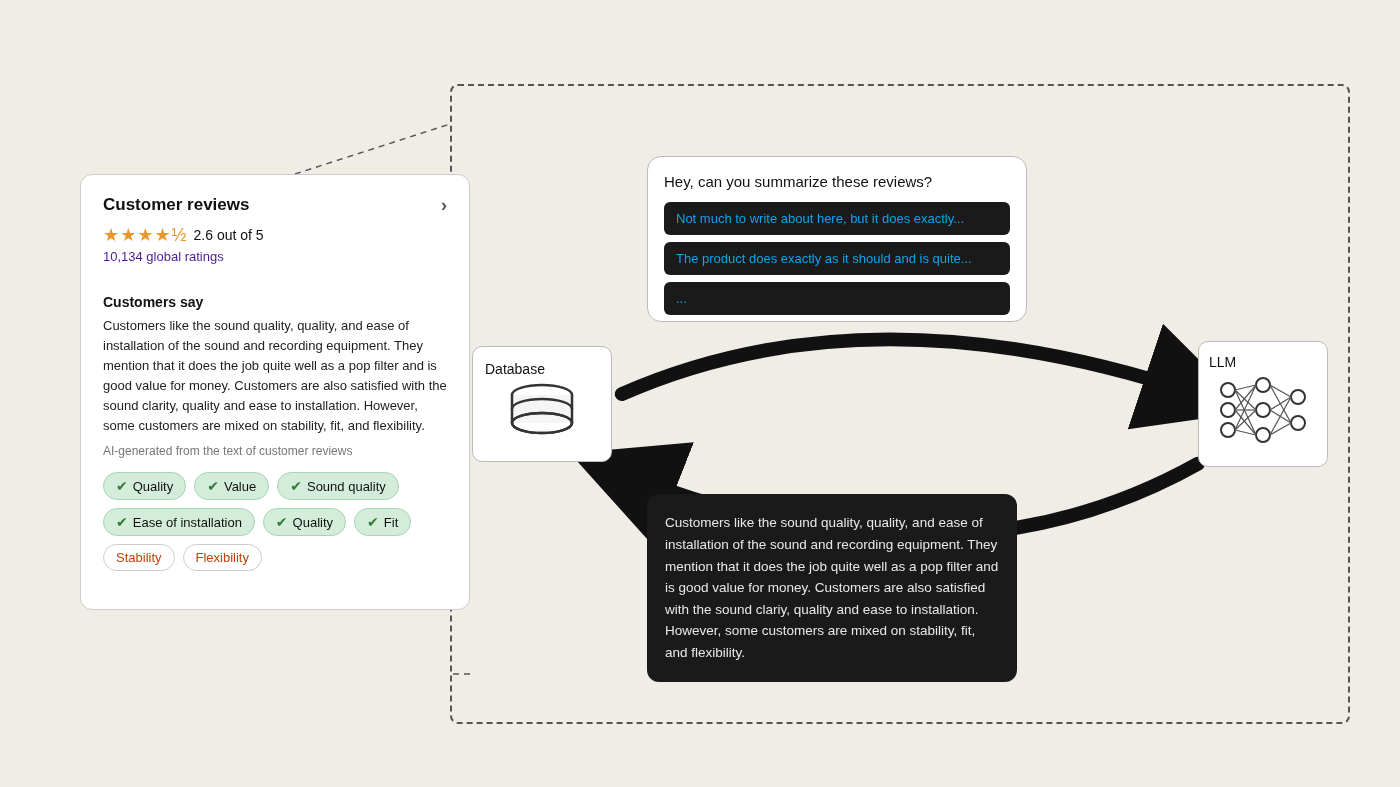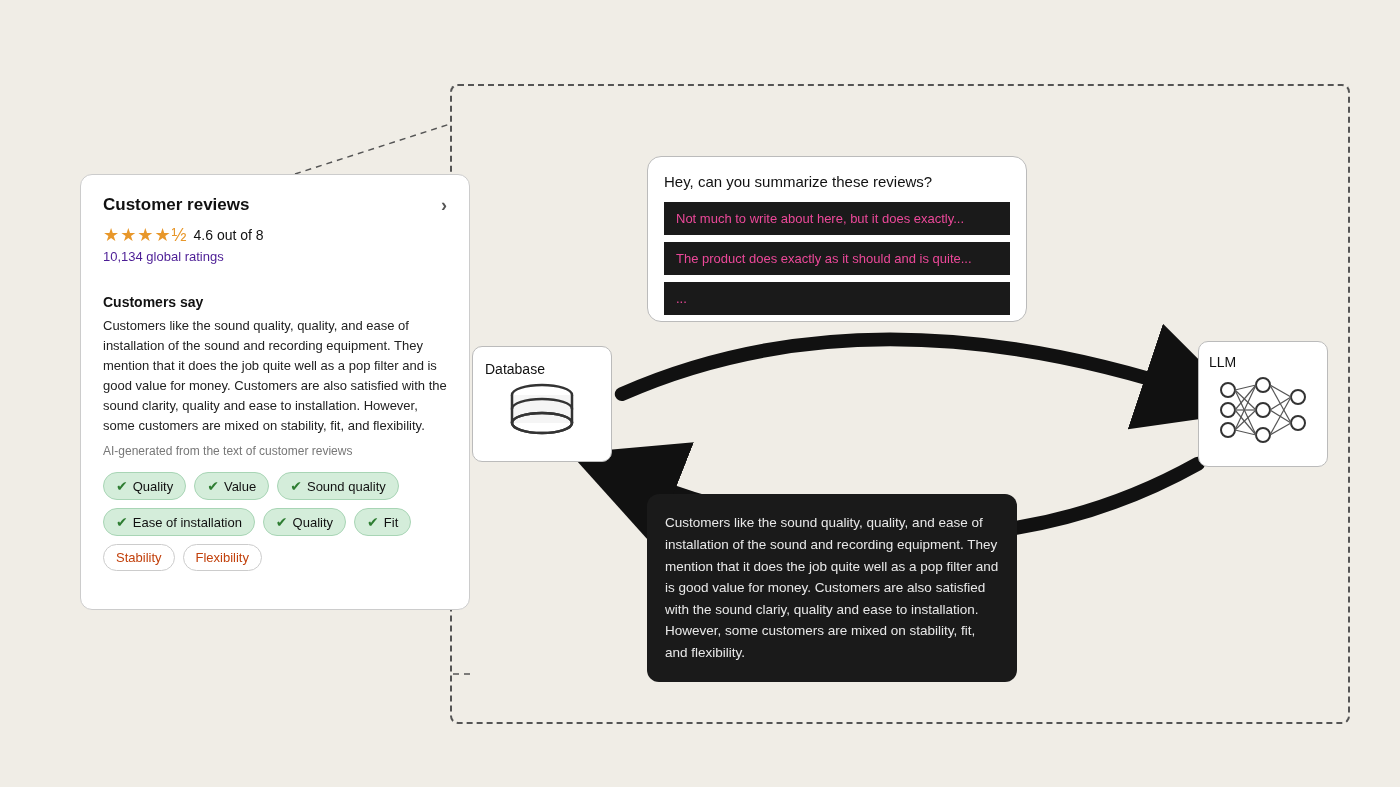--- a/index.html
+++ b/index.html
@@ -142,22 +142,22 @@
       padding: 16px 16px 6px 16px;
     }
     .chat-question {
       font-size: 15px;
       color: #111;
       margin-bottom: 12px;
       font-weight: 400;
     }
     .chat-review-item {
       background: #1a1a1a;
-      color: #ec4899;
-      border-radius: 0;
+      color: #0ea5e9;
+      border-radius: 6px;
       padding: 9px 12px;
       font-size: 13px;
       margin-bottom: 7px;
     }
     .chat-review-item:last-child { margin-bottom: 0; }
 
     
     .database-box {
       position: absolute;
       top: 260px;
@@ -315,21 +315,21 @@
 
   </div>
 
   <div class="reviews-card">
     <div class="reviews-card-title">
       <span>Customer reviews</span>
       <span class="chevron-right">›</span>
     </div>
     <div class="stars-row">
       <span class="stars">★★★★½</span>
-      <span class="rating-text">4.6 out of 8</span>
+      <span class="rating-text">2.6 out of 5</span>
     </div>
     <div class="global-ratings">10,134 global ratings</div>
     <div class="customers-say-title">Customers say</div>
     <div class="customers-say-body">Customers like the sound quality, quality, and ease of installation of the sound and recording equipment. They mention that it does the job quite well as a pop filter and is good value for money. Customers are also satisfied with the sound clarity, quality and ease to installation. However, some customers are mixed on stability, fit, and flexibility.</div>
     <div class="ai-generated">AI-generated from the text of customer reviews</div>
     <div class="tags-row">
       <div class="tag green">
           <span class="tag-check">✔</span>
           <span>Quality</span>
         </div>

